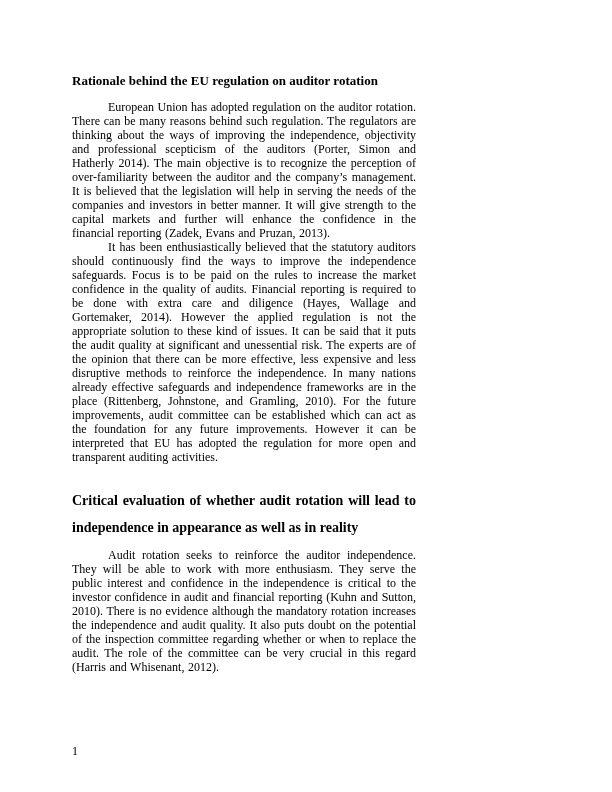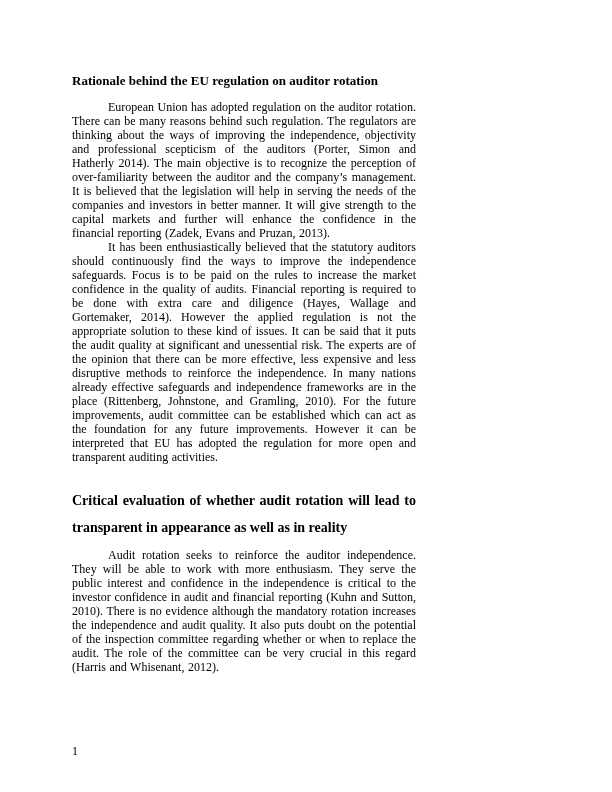--- a/index.html
+++ b/index.html
@@ -57,19 +57,19 @@
 <body>
 
 <div class="page">
 
   <h1 class="heading-1">Rationale behind the EU regulation on auditor rotation</h1>
 
   <p class="body-para">European Union has adopted regulation on the auditor rotation. There can be many reasons behind such regulation. The regulators are thinking about the ways of improving the independence, objectivity and professional scepticism of the auditors (Porter, Simon and Hatherly 2014). The main objective is to recognize the perception of over-familiarity between the auditor and the company’s management. It is believed that the legislation will help in serving the needs of the companies and investors in better manner. It will give strength to the capital markets and further will enhance the confidence in the financial reporting (Zadek, Evans and Pruzan, 2013).</p>
 
   <p class="body-para">It has been enthusiastically believed that the statutory auditors should continuously find the ways to improve the independence safeguards. Focus is to be paid on the rules to increase the market confidence in the quality of audits. Financial reporting is required to be done with extra care and diligence (Hayes, Wallage and Gortemaker, 2014). However the applied regulation is not the appropriate solution to these kind of issues. It can be said that it puts the audit quality at significant and unessential risk. The experts are of the opinion that there can be more effective, less expensive and less disruptive methods to reinforce the independence. In many nations already effective safeguards and independence frameworks are in the place (Rittenberg, Johnstone, and Gramling, 2010). For the future improvements, audit committee can be established which can act as the foundation for any future improvements. However it can be interpreted that EU has adopted the regulation for more open and transparent auditing activities.</p>
 
-  <h2 class="heading-2">Critical evaluation of whether audit rotation will lead to transparent in appearance as well as in reality</h2>
+  <h2 class="heading-2">Critical evaluation of whether audit rotation will lead to independence in appearance as well as in reality</h2>
 
   <p class="body-para">Audit rotation seeks to reinforce the auditor independence. They will be able to work with more enthusiasm. They serve the public interest and confidence in the independence is critical to the investor confidence in audit and financial reporting (Kuhn and Sutton, 2010). There is no evidence although the mandatory rotation increases the independence and audit quality. It also puts doubt on the potential of the inspection committee regarding whether or when to replace the audit. The role of the committee can be very crucial in this regard (Harris and Whisenant, 2012).</p>
 
   <div class="page-number">1</div>
 
 </div>
 
 </body></html>

